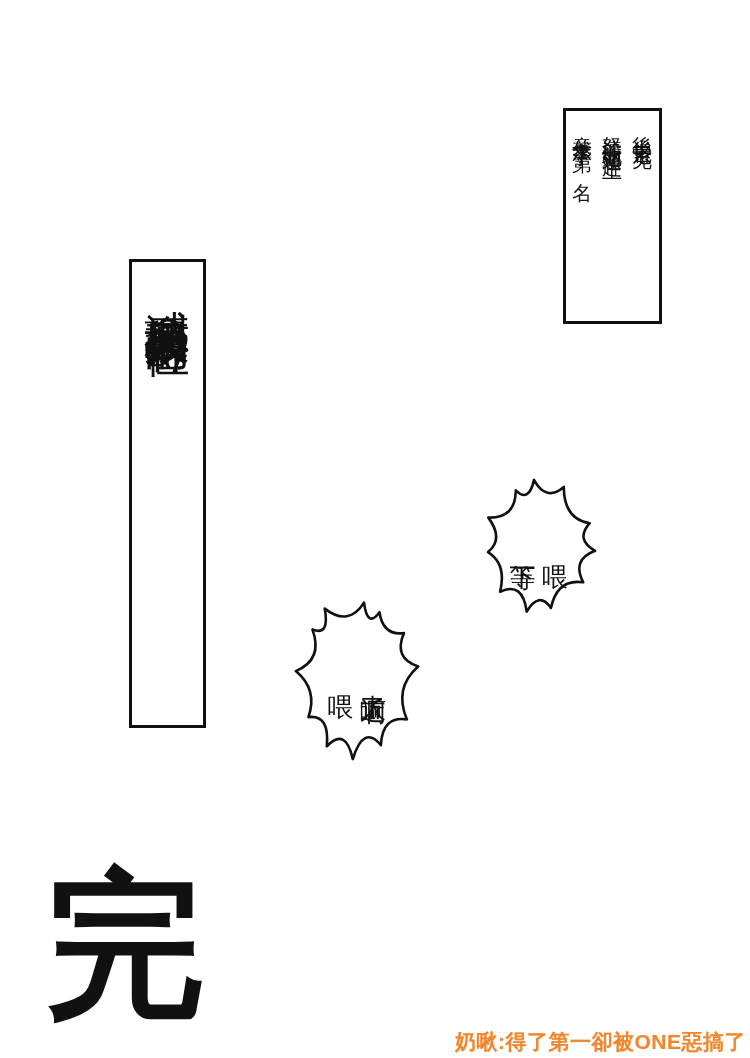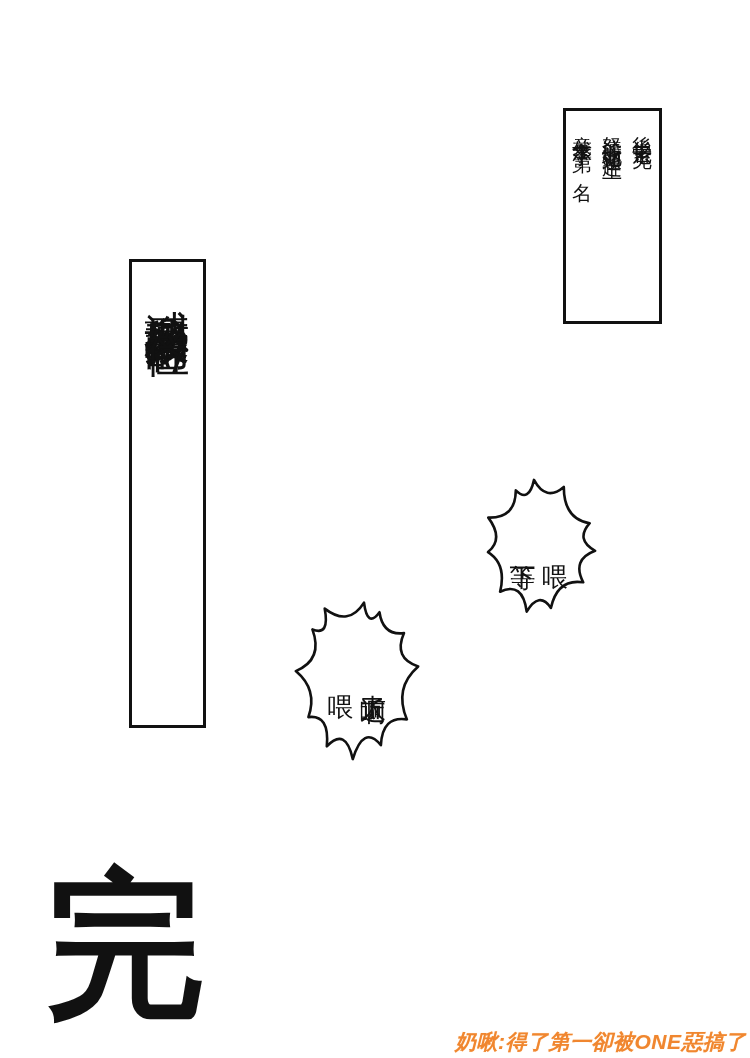--- a/index.html
+++ b/index.html
@@ -82,21 +82,20 @@
 
   
   .credit {
     position: absolute;
     right: 4px; bottom: 2px;
     font-size: 21px;
     font-weight: 700;
     letter-spacing: 0.5px;
     color: #F0862F;
     text-shadow: 0 0 1px #ffd9ad;
-    font-style: italic;
   }
 </style>
 </head>
 <body>
 
 <div class="page">
 
   <div class="narration-box">
     <div class="vtext">後半索尼克
 怒濤般地迎頭趕上

